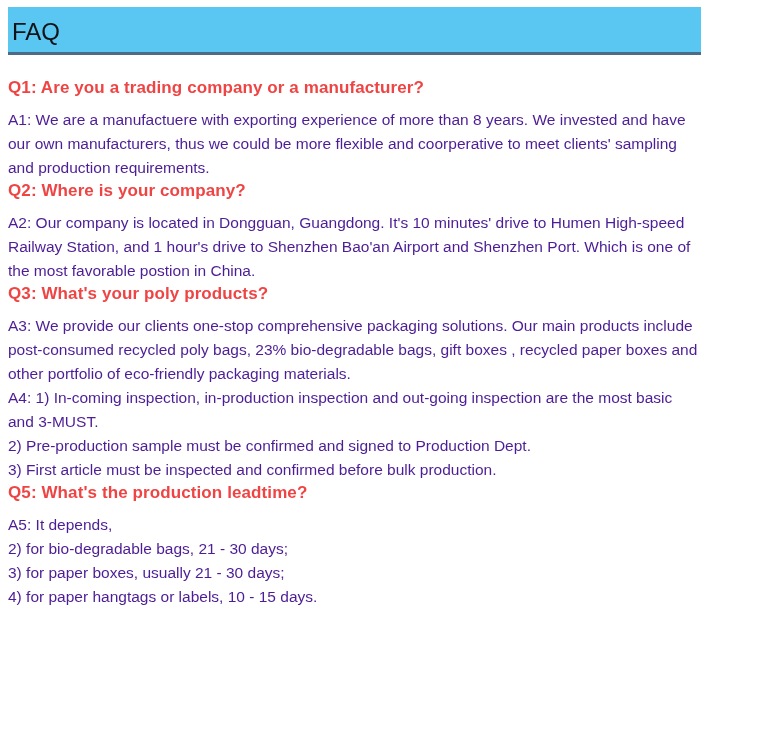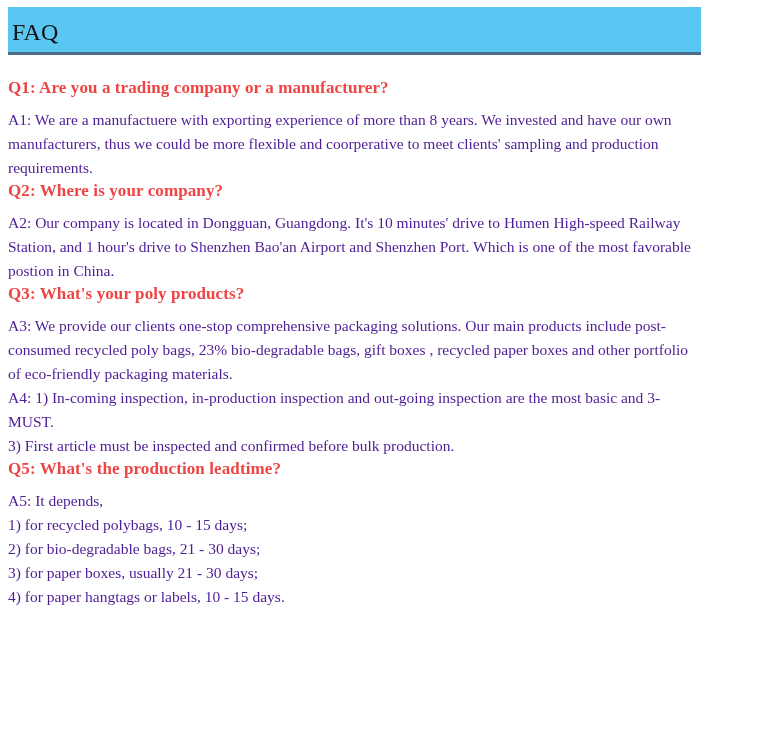--- a/index.html
+++ b/index.html
@@ -5,21 +5,20 @@
   * { box-sizing: border-box; }
   html, body {
     margin: 0;
     padding: 0;
     background: #ffffff;
     font-family: "Liberation Sans", sans-serif;
   }
   .page {
     width: 709px;
     padding: 7px 8px 10px 8px;
-    font-family: Liberation Serif, serif;
   }
   .faq-header {
     background: #5ac6f2;
     border-bottom: 3px solid #4c6b87;
     height: 48px;
     padding: 10px 4px 0 4px;
     margin-bottom: 22px;
   }
   .faq-header .title {
     font-size: 24px;
@@ -73,29 +72,29 @@
     <section class="faq-item">
       <h2 class="question">Q3: What's your poly products?</h2>
       <div class="answer">
         <div class="ans-line">A3: We provide our clients one-stop comprehensive packaging solutions. Our main products include post-consumed recycled poly bags, 23% bio-degradable bags, gift boxes , recycled paper boxes and other portfolio of eco-friendly packaging materials.</div>
       </div>
     </section>
 
     <section class="faq-item">
       <div class="answer">
         <div class="ans-line">A4: 1) In-coming inspection, in-production inspection and out-going inspection are the most basic and 3-MUST.</div>
+        <div class="ans-line">2) Pre-production sample must be confirmed and signed to Production Dept.</div>
         <div class="ans-line">3) First article must be inspected and confirmed before bulk production.</div>
       </div>
     </section>
 
     <section class="faq-item">
       <h2 class="question">Q5: What's the production leadtime?</h2>
       <div class="answer">
         <div class="ans-line">A5: It depends,</div>
-        <div class="ans-line">1) for recycled polybags, 10 - 15 days;</div>
         <div class="ans-line">2) for bio-degradable bags, 21 - 30 days;</div>
         <div class="ans-line">3) for paper boxes, usually 21 - 30 days;</div>
         <div class="ans-line">4) for paper hangtags or labels, 10 - 15 days.</div>
       </div>
     </section>
 
   </div>
 </div>
 
 </body></html>

